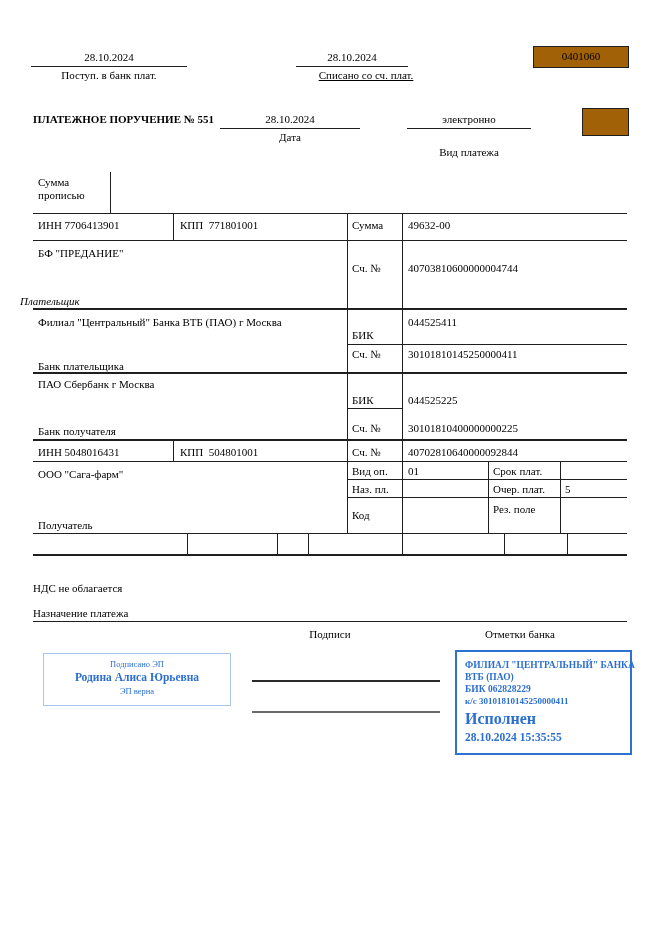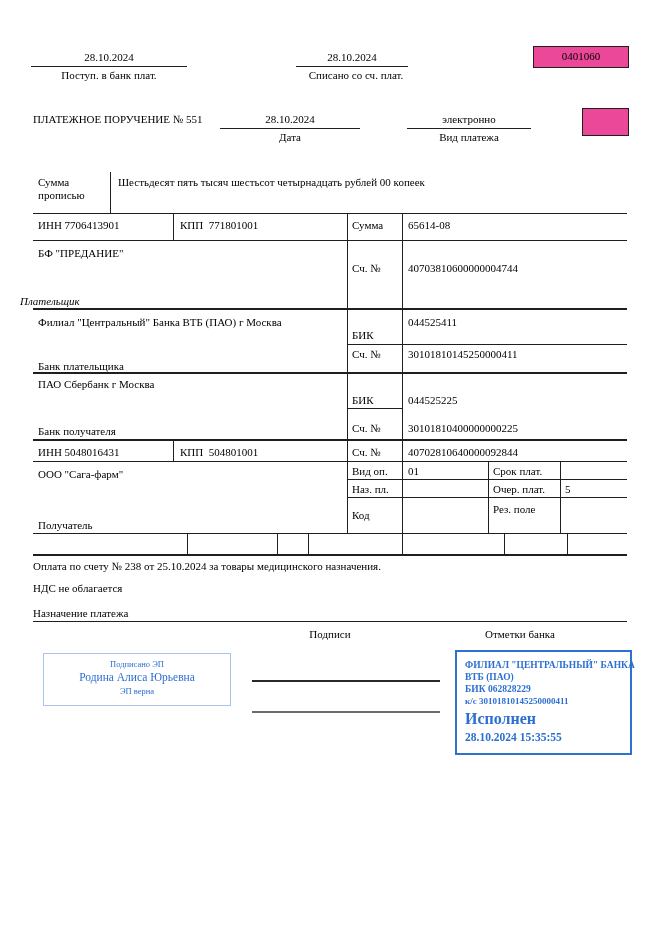--- a/index.html
+++ b/index.html
@@ -4,26 +4,26 @@
 <style>
   html,body { margin:0; padding:0; background:#e8e8e8; }
   #page {
     position:relative; width:660px; height:933px; margin:0 auto;
     background:#ffffff; overflow:hidden;
     font-family:"Liberation Serif", "DejaVu Serif", serif;
     color:#000; font-size:11px; line-height:1.15;
   }
   .t { position:absolute; white-space:nowrap; }
   .c { text-align:center; }
-  .b { font-weight:normal; }
+  .b { font-weight:bold; }
   .pre { white-space:pre; }
   .hl { position:absolute; height:1px; background:#1f1f1f; }
   .hl2 { position:absolute; height:2px; background:#1f1f1f; }
   .vl { position:absolute; width:1px; background:#1f1f1f; }
-  .box { position:absolute; border:1px solid #1f1f1f; background:#ec4899; }
+  .box { position:absolute; border:1px solid #1f1f1f; background:#a16207; }
   .stamp-light {
     position:absolute; border:1px solid #a9c6ea; color:#2c6fd1;
     text-align:center;
   }
   .stamp-dark {
     position:absolute; border:2px solid #2d72d0; color:#2c6fd1;
     text-align:left;
   }
   .sig-line1 { position:absolute; height:2px; background:#2a2a2a; }
   .sig-line2 { position:absolute; height:2px; background:#6b6b6b; }
@@ -34,39 +34,38 @@
 <body>
 
 <div id="page">
 
   <div class="t c" style="left:31px; top:51px; width:156px;">28.10.2024</div>
   <div class="hl" style="left:31px; top:66px; width:156px;"></div>
   <div class="t c" style="left:31px; top:69px; width:156px;">Поступ. в банк плат.</div>
 
   <div class="t c" style="left:296px; top:51px; width:112px;">28.10.2024</div>
   <div class="hl" style="left:296px; top:66px; width:112px;"></div>
-  <div class="t c" style="left:290px; top:69px; width:132px;">Списано со сч. плат.</div>
+  <div class="t c" style="left:300px; top:69px; width:132px;text-decoration:underline;">Списано со сч. плат.</div>
 
   <div class="box" style="left:533px; top:46px; width:94px; height:20px;">
     <div class="t c" style="left:0; top:3px; width:94px;">0401060</div>
   </div>
 
   <div class="t b" style="left:33px; top:113px;">ПЛАТЕЖНОЕ ПОРУЧЕНИЕ № 551</div>
   <div class="t c" style="left:220px; top:113px; width:140px;">28.10.2024</div>
   <div class="hl" style="left:220px; top:128px; width:140px;"></div>
   <div class="t c" style="left:220px; top:131px; width:140px;">Дата</div>
   <div class="t c" style="left:407px; top:113px; width:124px;">электронно</div>
   <div class="hl" style="left:407px; top:128px; width:124px;"></div>
-  <div class="t c" style="left:407px; top:131px; width:124px;text-align:center;">Вид платежа</div>
+  <div class="t c" style="left:407px; top:146px; width:124px;text-align:center;">Вид платежа</div>
   <div class="box" style="left:582px; top:108px; width:45px; height:26px;"></div>
 
   <div class="t" style="left:38px; top:176px;">Сумма</div>
   <div class="t" style="left:38px; top:189px;">прописью</div>
   <div class="vl" style="left:110px; top:172px; height:42px;"></div>
-  <div class="t" style="left:118px; top:176px;">Шестьдесят пять тысяч шестьсот четырнадцать рублей 00 копеек</div>
 
   <div class="hl" style="left:33px; top:213px; width:594px;"></div>
   <div class="hl" style="left:33px; top:240px; width:594px;"></div>
   <div class="hl2" style="left:33px; top:308px; width:594px;"></div>
   <div class="hl" style="left:347px; top:344px; width:280px;"></div>
   <div class="hl2" style="left:33px; top:372px; width:594px;"></div>
   <div class="hl" style="left:347px; top:408px; width:55px;"></div>
   <div class="hl2" style="left:33px; top:439px; width:594px;"></div>
   <div class="hl" style="left:33px; top:461px; width:594px;"></div>
   <div class="hl" style="left:347px; top:479px; width:280px;"></div>
@@ -85,21 +84,21 @@
   <div class="vl" style="left:187px; top:533px; height:22px;"></div>
   <div class="vl" style="left:277px; top:533px; height:22px;"></div>
   <div class="vl" style="left:308px; top:533px; height:22px;"></div>
   <div class="vl" style="left:402px; top:533px; height:22px;"></div>
   <div class="vl" style="left:504px; top:533px; height:22px;"></div>
   <div class="vl" style="left:567px; top:533px; height:22px;"></div>
 
   <div class="t" style="left:38px; top:219px;">ИНН 7706413901</div>
   <div class="t pre" style="left:180px; top:219px;">КПП  771801001</div>
   <div class="t" style="left:352px; top:219px;">Сумма</div>
-  <div class="t" style="left:408px; top:219px;">65614-08</div>
+  <div class="t" style="left:408px; top:219px;">49632-00</div>
 
   <div class="t" style="left:38px; top:247px;">БФ "ПРЕДАНИЕ"</div>
   <div class="t" style="left:352px; top:262px;">Сч. №</div>
   <div class="t" style="left:408px; top:262px;">40703810600000004744</div>
   <div class="t" style="left:20px; top:295px;font-style:italic;">Плательщик</div>
 
   <div class="t" style="left:38px; top:316px;">Филиал "Центральный" Банка ВТБ (ПАО) г Москва</div>
   <div class="t" style="left:408px; top:316px;">044525411</div>
   <div class="t" style="left:352px; top:329px;">БИК</div>
   <div class="t" style="left:352px; top:348px;">Сч. №</div>
@@ -126,21 +125,20 @@
   <div class="t" style="left:352px; top:483px;">Наз. пл.</div>
   <div class="t" style="left:408px; top:483px;"></div>
   <div class="t" style="left:493px; top:483px;">Очер. плат.</div>
   <div class="t" style="left:565px; top:483px;">5</div>
   <div class="t" style="left:352px; top:509px;">Код</div>
   <div class="t" style="left:408px; top:509px;"></div>
   <div class="t" style="left:493px; top:503px;">Рез. поле</div>
   <div class="t" style="left:565px; top:503px;"></div>
   <div class="t" style="left:38px; top:519px;">Получатель</div>
 
-  <div class="t" style="left:33px; top:560px;">Оплата по счету № 238 от 25.10.2024 за товары медицинского назначения.</div>
   <div class="t" style="left:33px; top:574px;margin-top:8px;">НДС не облагается</div>
   <div class="t" style="left:33px; top:607px;">Назначение платежа</div>
 
   <div class="t c" style="left:270px; top:628px; width:120px;">Подписи</div>
   <div class="t c" style="left:455px; top:628px; width:130px;">Отметки банка</div>
 
   <div class="stamp-light" style="left:43px; top:653px; width:186px; height:51px;">
     <div class="t c small" style="left:0; top:6px; width:186px;">Подписано ЭП</div>
     <div class="t c b" style="left:0; top:17px; width:186px; font-size:11.5px;">Родина Алиса Юрьевна</div>
     <div class="t c small" style="left:0; top:33px; width:186px;">ЭП верна</div>

